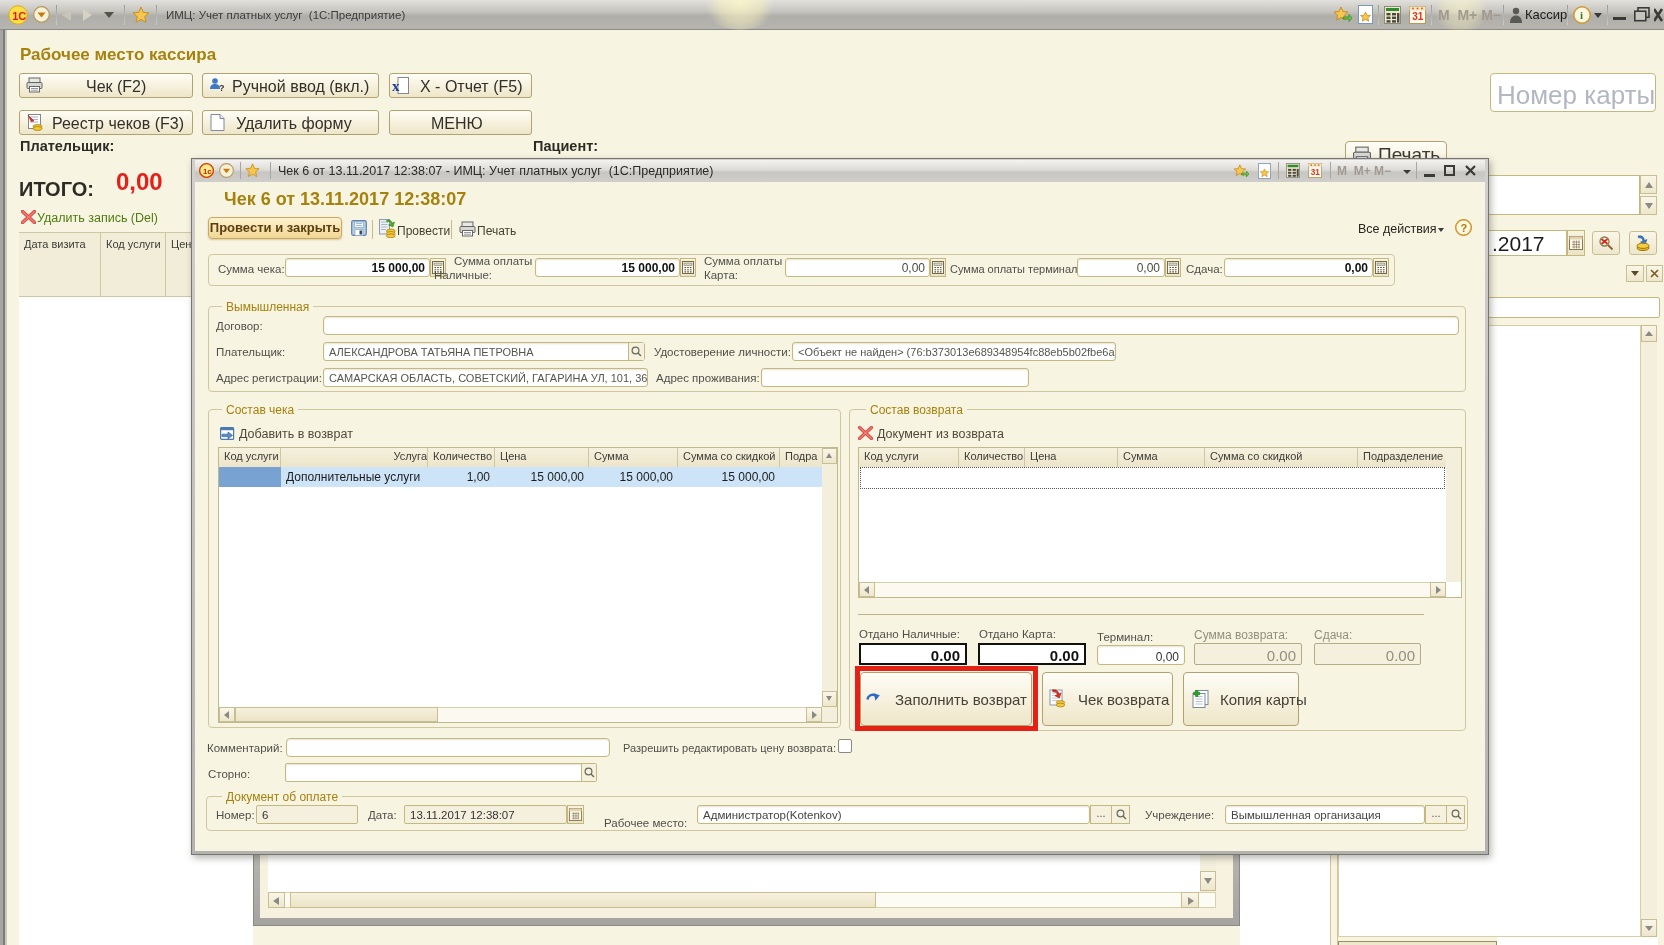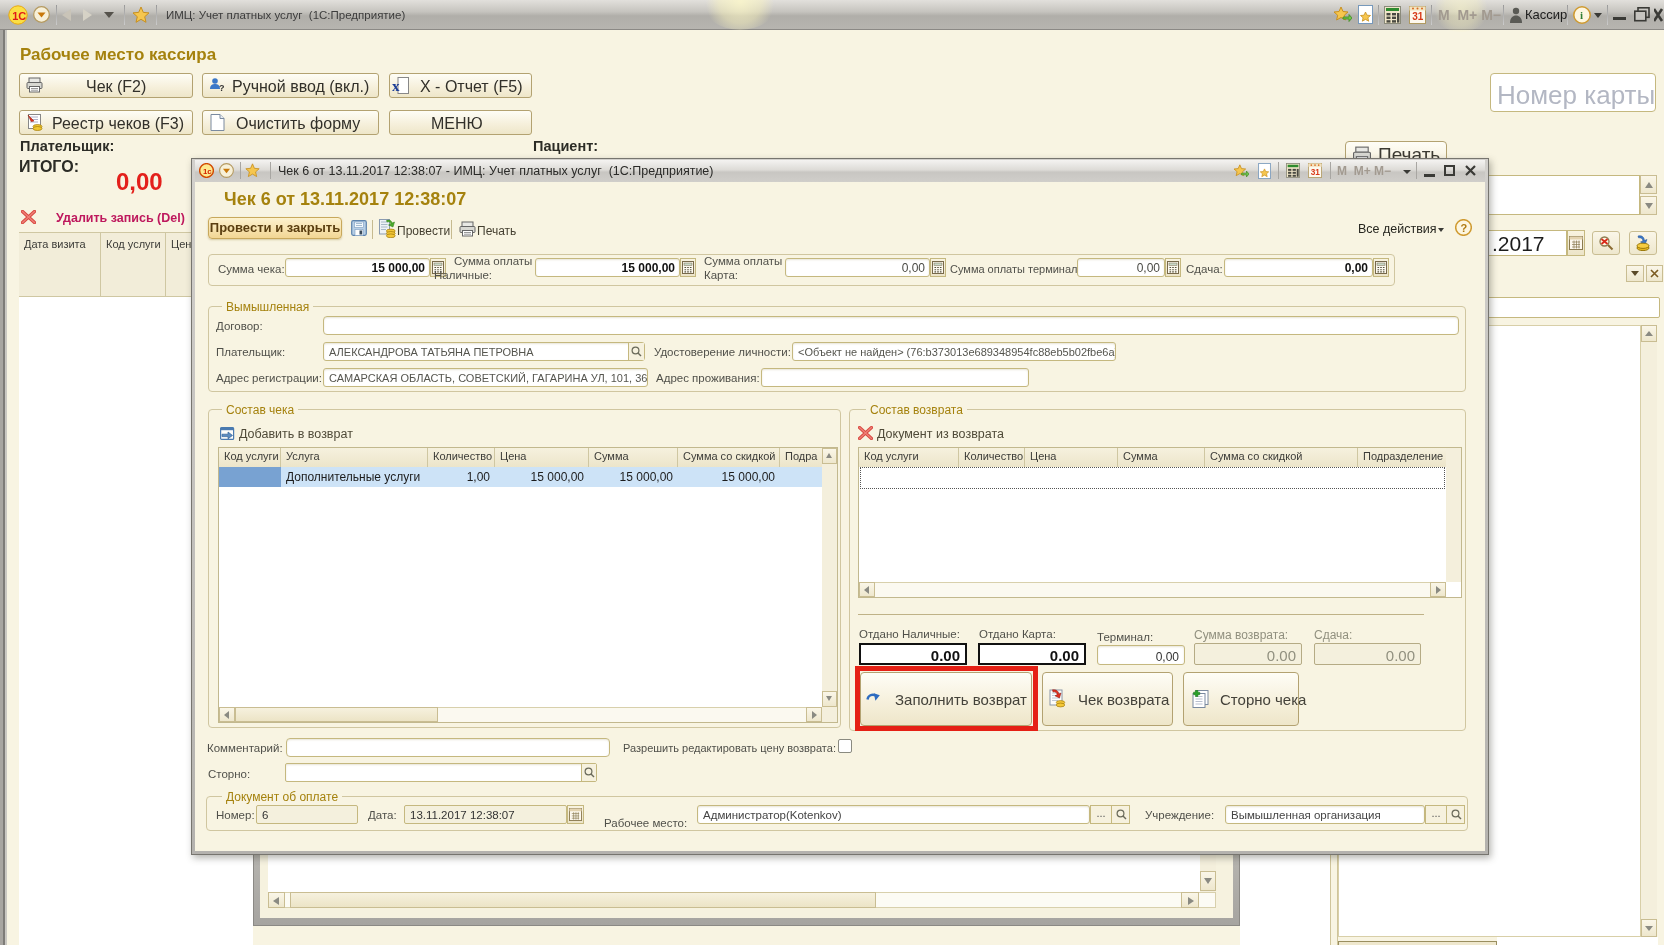--- a/index.html
+++ b/index.html
@@ -139,35 +139,35 @@
     <path d="M4 3 L12 3 M4 5.5 L12 5.5 M4 8 L12 8" stroke="#b0b0c8"></path>
     <path d="M2 1 L8 7 L5.2 7.6 Z" fill="#e03020" stroke="#901800" stroke-width=".5"></path>
     <ellipse cx="11.5" cy="12.5" rx="4.5" ry="2" fill="#f0c830" stroke="#a07808" stroke-width=".7"></ellipse>
     <ellipse cx="11.5" cy="14.5" rx="4.5" ry="2" fill="#f0c830" stroke="#a07808" stroke-width=".7"></ellipse>
   </svg>
 <div class="a" style="left:52px;top:115px;font-size:16px;color:#32302a;">Реестр чеков (F3)</div>
 <svg class="a" style="left:210px;top:114px;" width="15" height="17" viewBox="0 0 15 17">
     <path d="M1 .5 L10 .5 L14 4.5 L14 16.5 L1 16.5 Z" fill="#fff" stroke="#7a8aa0"></path>
     <path d="M10 .5 L10 4.5 L14 4.5" fill="#e8eef6" stroke="#7a8aa0"></path>
   </svg>
-<div class="a" style="left:236px;top:115px;font-size:16px;color:#32302a;">Очистить форму</div>
+<div class="a" style="left:236px;top:115px;font-size:16px;color:#32302a;">Удалить форму</div>
 <div class="a" style="left:431px;top:115px;font-size:16px;color:#32302a;">МЕНЮ</div>
 
 <div class="a" style="left:1490px;top:73px;width:166px;height:39px;background:#fff;border:1px solid #c5b87f;border-radius:4px;"></div>
 <div class="a" style="left:1497px;top:80px;font-size:26px;color:#b3b7c3;white-space:nowrap;">Номер карты</div>
 
 <div class="a" style="left:20px;top:138px;font-weight:bold;font-size:14.5px;color:#2c2c26;">Плательщик:</div>
 <div class="a" style="left:533px;top:138px;font-weight:bold;font-size:14.5px;color:#2c2c26;">Пациент:</div>
-<div class="a" style="left:19px;top:158px;font-weight:bold;font-size:16px;color:#2c2c26;">ИТОГО:</div>
+<div class="a" style="left:19px;top:178px;font-weight:bold;font-size:20px;color:#2c2c26;">ИТОГО:</div>
 <div class="a" style="left:116px;top:168px;font-weight:bold;font-size:24px;color:#e3201b;">0,00</div>
 <svg class="a" style="left:21px;top:210px;" width="15" height="14" viewBox="0 0 15 14">
     <path d="M1.5 1.5 L13.5 12.5 M13.5 1.5 L1.5 12.5" stroke="#d84840" stroke-width="3.4" stroke-linecap="round"></path>
     <path d="M1.5 1.5 L13.5 12.5 M13.5 1.5 L1.5 12.5" stroke="#ef8078" stroke-width="1.4" stroke-linecap="round"></path>
   </svg>
-<div class="a" style="left:56px;top:211px;font-size:12.5px;color:#be185d;font-weight:bold;">Удалить запись (Del)</div>
+<div class="a" style="left:37px;top:211px;font-size:12.5px;color:#4d7c0f;">Удалить запись (Del)</div>
 
 <div class="a" style="left:19px;top:232px;width:172px;height:65px;background:#f2edd9;border-top:1px solid #cfc7a2;border-bottom:1px solid #cfc7a2;"></div>
 <div class="a thc" style="left:19px;top:233px;width:82px;height:63px;border-right:1px solid #cfc7a2;background:none;padding-top:5px;">Дата визита</div>
 <div class="a thc" style="left:101px;top:233px;width:65px;height:63px;border-right:1px solid #cfc7a2;background:none;padding-top:5px;">Код услуги</div>
 <div class="a thc" style="left:166px;top:233px;width:26px;height:63px;border-right:none;background:none;padding-top:5px;">Цен</div>
 
 <div class="a" style="left:1330px;top:850px;width:1px;height:95px;background:#cfc49a;"></div>
 <div class="a" style="left:1337px;top:850px;width:1px;height:95px;background:#cfc49a;"></div>
 
 <div class="a" style="left:1470px;top:175px;width:170px;height:40px;background:#fff;border:1px solid #c5b87f;"></div>
@@ -401,21 +401,21 @@
 <svg class="a" style="left:220px;top:427px;" width="15" height="13" viewBox="0 0 15 13">
     <rect x="0.6" y="0.6" width="13" height="11.8" rx="1" fill="#fdfdfa" stroke="#4a7ab0" stroke-width="1.2"></rect>
     <rect x="0.6" y="0.6" width="13" height="2.6" fill="#4a7ab0"></rect>
     <path d="M2 7.2 L8 7.2 L8 5 L12.5 8.4 L8 11.8 L8 9.6 L2 9.6 Z" fill="#5c8cc0" stroke="#33639a" stroke-width=".7"></path>
   </svg>
 <div class="a" style="left:239px;top:427px;font-size:12.5px;color:#4f4a38;">Добавить в возврат</div>
 
 <div class="a" style="left:218px;top:447px;width:620px;height:276px;border:1px solid #c2b88e;background:#fff;"></div>
 <div class="a" style="left:219px;top:448px;width:603px;height:19px;background:linear-gradient(180deg,#f6f1de,#ece5ca);border-bottom:1px solid #cfc7a2;"></div>
 <div class="a thc" style="left:219px;top:448px;width:62px;height:19px;">Код услуги</div>
-<div class="a thc" style="left:281px;top:448px;width:147px;height:19px;">Услуга</div>
+<div class="a thc" style="left:281px;top:448px;width:147px;height:19px;text-align:right;">Услуга</div>
 <div class="a thc" style="left:428px;top:448px;width:67px;height:19px;">Количество</div>
 <div class="a thc" style="left:495px;top:448px;width:94px;height:19px;">Цена</div>
 <div class="a thc" style="left:589px;top:448px;width:89px;height:19px;">Сумма</div>
 <div class="a thc" style="left:678px;top:448px;width:102px;height:19px;">Сумма со скидкой</div>
 <div class="a thc" style="left:780px;top:448px;width:42px;height:19px;border-right:none;">Подра</div>
 
 <div class="a" style="left:219px;top:467px;width:603px;height:20px;background:#cde3f7;"></div>
 <div class="a" style="left:219px;top:467px;width:62px;height:20px;background:#78a2d2;"></div>
 <div class="a" style="left:286px;top:470px;font-size:12px;color:#1c1c1c;">Дополнительные услуги</div>
 <div class="a" style="left:428px;top:470px;width:62px;text-align:right;font-size:12px;color:#1c1c1c;">1,00</div>
@@ -490,21 +490,21 @@
     <ellipse cx="11.5" cy="16" rx="4.2" ry="1.9" fill="#f4c838" stroke="#a07808" stroke-width=".7"></ellipse>
   </svg>
 <div class="a" style="left:1078px;top:691px;font-size:15px;color:#44423a;">Чек возврата</div>
 <div class="a btn" style="left:1183px;top:672px;width:116px;height:54px;border-radius:4px;"></div>
 <svg class="a" style="left:1192px;top:690px;" width="17" height="18" viewBox="0 0 17 18">
     <rect x="4" y="0.5" width="12" height="14" fill="#fff" stroke="#7a8aa0"></rect>
     <rect x="1" y="3.5" width="12" height="14" fill="#fff" stroke="#7a8aa0"></rect>
     <path d="M3.5 6.5 h7 M3.5 9 h7 M3.5 11.5 h7 M3.5 14 h7" stroke="#b0b8c8" stroke-width=".9"></path>
     <path d="M4.5 -0.5 h4 v3 h3 v4 h-3 v3 h-4 v-3 h-3 v-4 h3 Z" transform="scale(.62) translate(1,1)" fill="#28a028" stroke="#187018" stroke-width=".8"></path>
   </svg>
-<div class="a" style="left:1220px;top:691px;font-size:15px;color:#44423a;">Сторно чека</div>
+<div class="a" style="left:1220px;top:691px;font-size:15px;color:#44423a;">Копия карты</div>
 
 <div class="a" style="left:855px;top:666px;width:183px;height:65px;border:5px solid #e52015;"></div>
 
 <div class="a lab" style="left:207px;top:742px;">Комментарий:</div>
 <div class="a fld" style="left:286px;top:738px;width:324px;height:19px;border-radius:4px;"></div>
 <div class="a" style="left:623px;top:742px;color:#50504a;font-size:11px;white-space:nowrap;">Разрешить редактировать цену возврата:</div>
 <div class="a" style="left:838px;top:739px;width:14px;height:14px;background:#fff;border:1px solid #8a8a80;border-radius:2px;"></div>
 <div class="a lab" style="left:208px;top:768px;">Сторно:</div>
 <div class="a fld" style="left:285px;top:763px;width:312px;height:19px;border-radius:2px;"></div>
 <div class="a" style="left:581px;top:764px;width:15px;height:17px;border-left:1px solid #c5b87f;background:#f6f1de;"></div>

